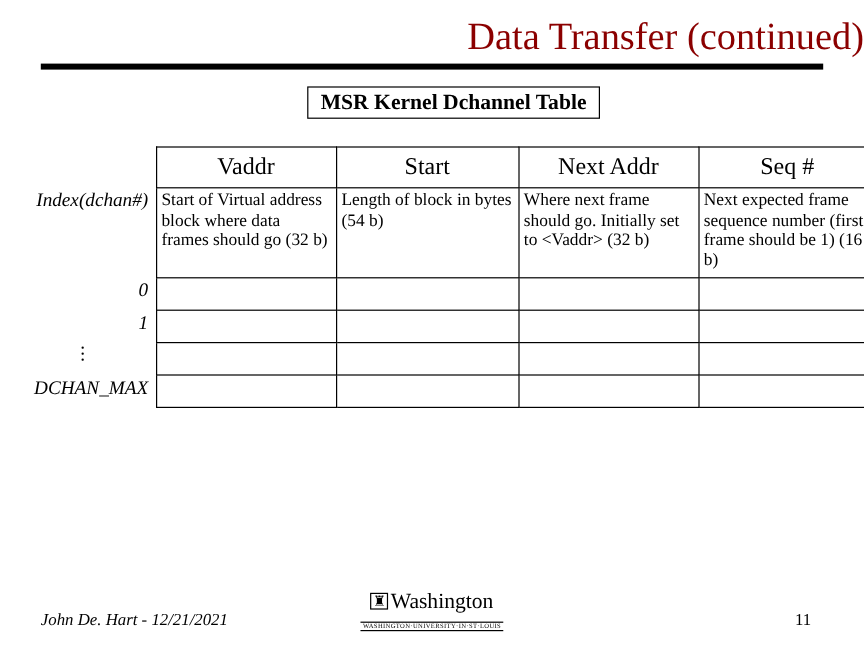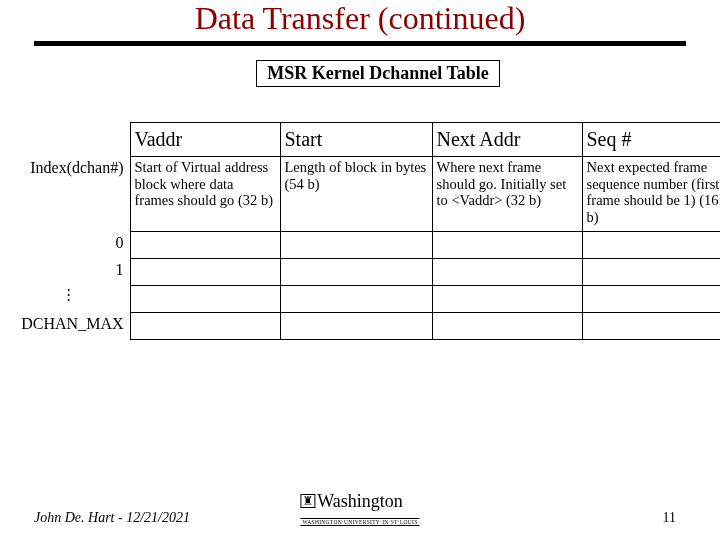--- a/index.html
+++ b/index.html
@@ -9,22 +9,22 @@
     height: 540px;
     background: #fff;
     font-family: "Times New Roman", Times, serif;
     color: #000;
     position: relative;
     overflow: hidden;
   }
   .slide-title {
     color: #8b0000;
     font-size: 32px;
-    text-align: center;
-    margin-top: 0;
+    text-align: right;
+    margin-top: 12px;
     margin-bottom: 4px;
     font-weight: normal;
   }
   .title-underline {
     border: none;
     border-top: 5px solid #000;
     margin: 0 34px 14px 34px;
   }
   .table-caption {
     display: inline-block;
@@ -56,28 +56,30 @@
   }
   table.kern col.idx  { width: 120px; }
   table.kern col.c1   { width: 150px; }
   table.kern col.c2   { width: 152px; }
   table.kern col.c3   { width: 150px; }
   table.kern col.c4   { width: 148px; }
 
   .idx-cell {
     border: none !important;
     text-align: right;
+    font-style: italic;
     font-size: 16px;
     padding-right: 6px !important;
     margin-top: 32px;
   }
   .idx-head {
     border: none !important;
   }
   .col-head {
+    text-align: center;
     font-size: 20px;
     font-weight: normal;
     padding-top: 5px !important;
     padding-bottom: 5px !important;
     margin-left: 30px;
   }
   .desc-cell {
     font-size: 14.5px;
     line-height: 1.15;
     height: 70px;
@@ -111,21 +113,21 @@
     position: absolute;
     right: 44px;
     bottom: 0;
     text-align: right;
   }
   .footer-center {
     position: absolute;
     left: 50%;
     transform: translateX(-50%);
     bottom: -2px;
-    text-align: left;
+    text-align: center;
   }
   .wash-logo {
     font-size: 18px;
     font-family: "Times New Roman", serif;
   }
   .wash-logo .icon {
     font-family: serif;
     border: 0.5px solid #000;
     padding: 0 1px;
     font-size: 12px;

